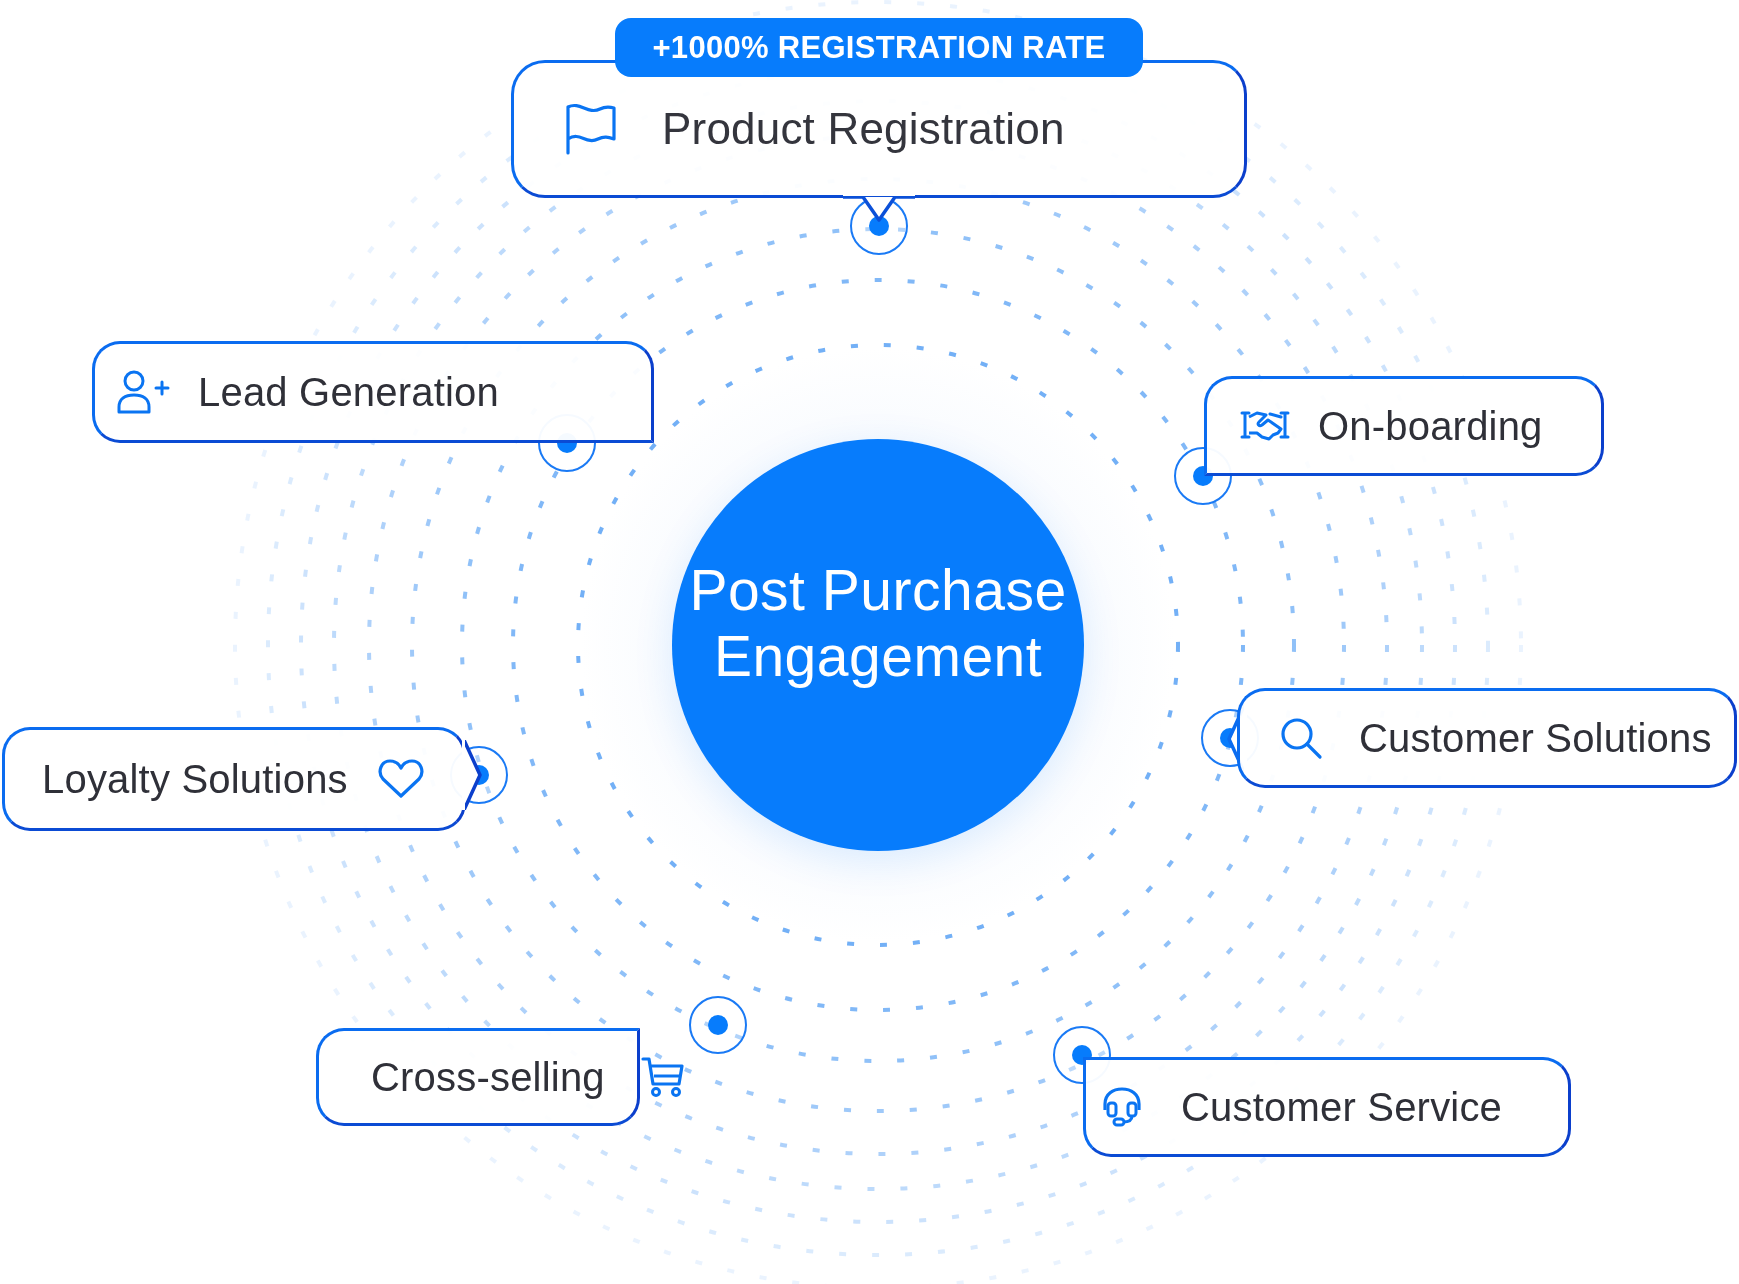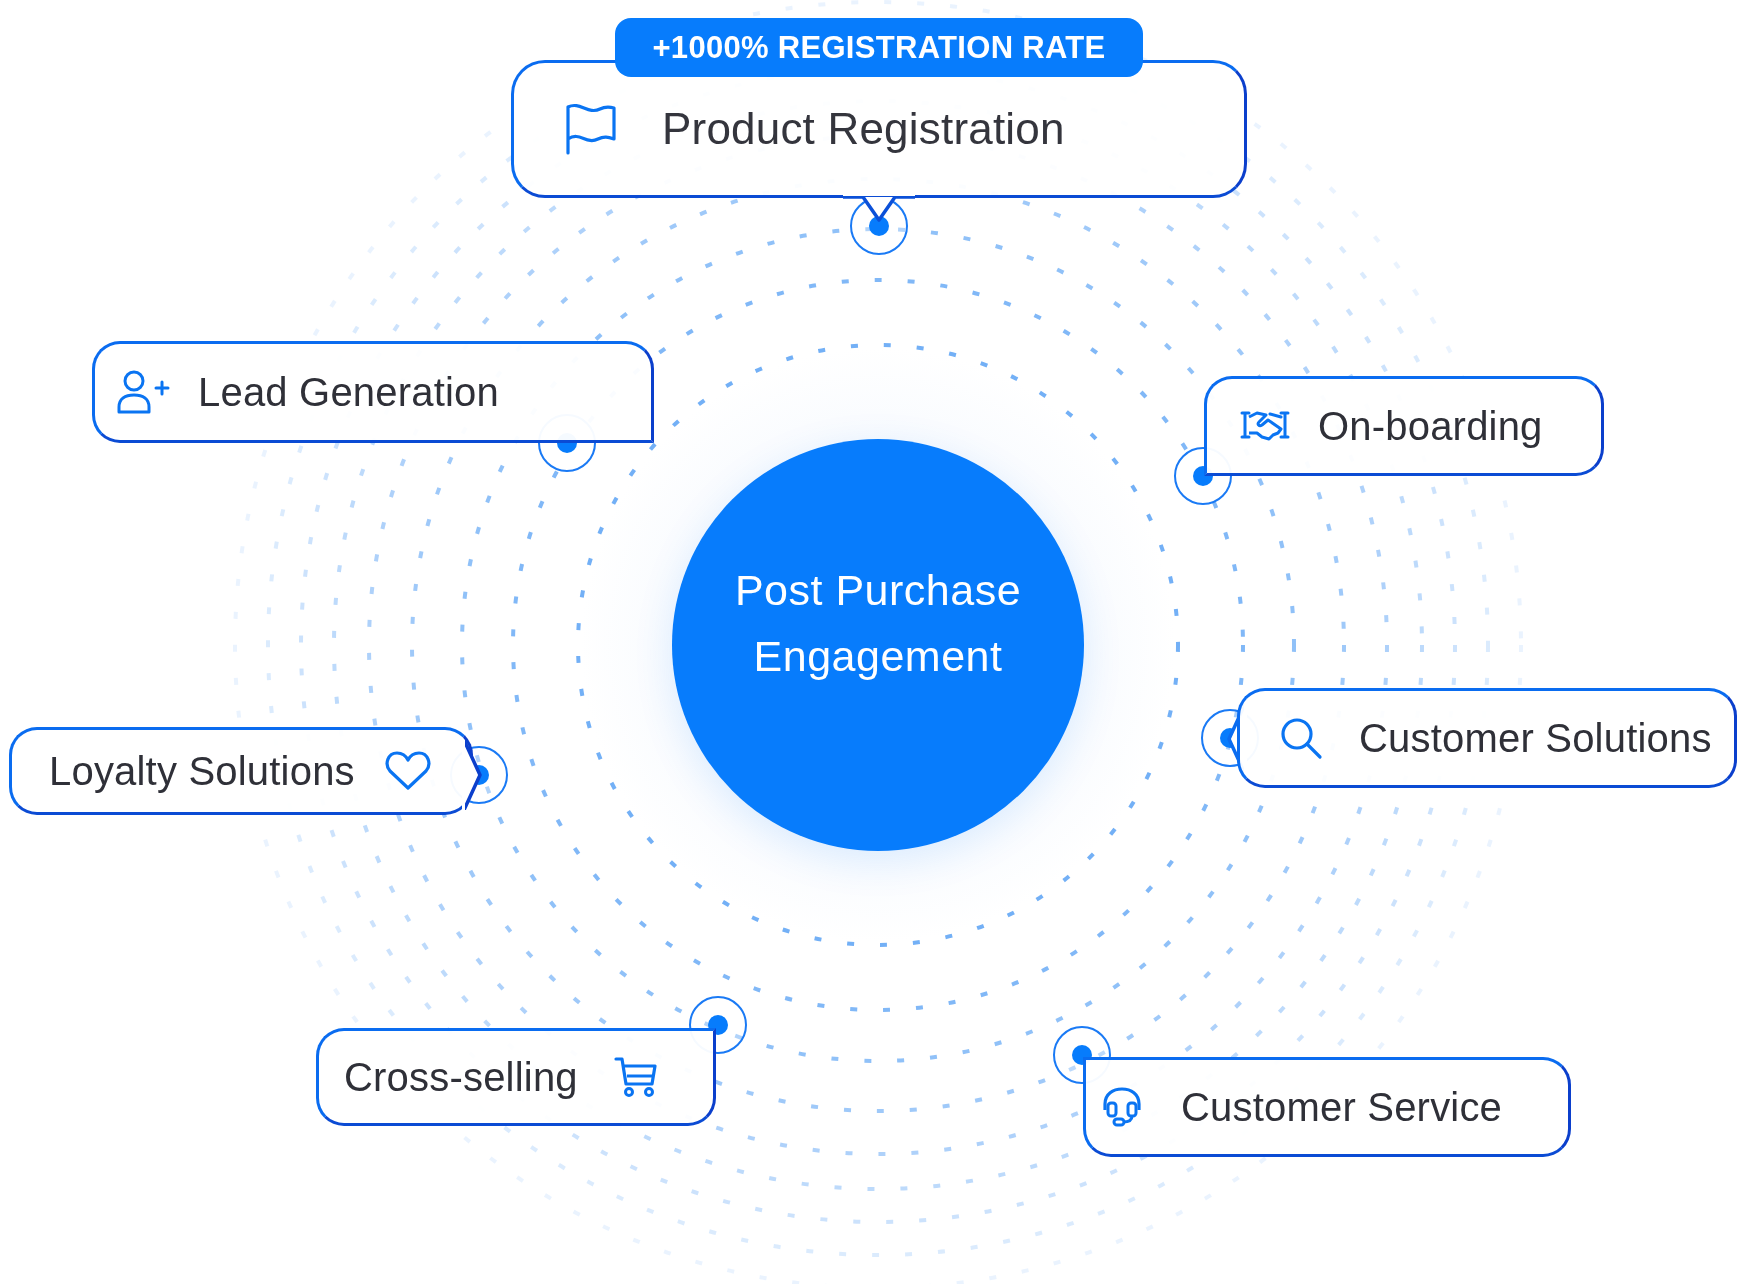--- a/index.html
+++ b/index.html
@@ -5,42 +5,42 @@
     html, body { margin: 0; padding: 0; background: #ffffff; }
     body { width: 1739px; height: 1284px; position: relative; overflow: hidden;
            font-family: "Liberation Sans", "DejaVu Sans", sans-serif; }
     #rings { position: absolute; left: 0; top: 0; width: 1739px; height: 1284px; }
     .glow { position: absolute; left: 578px; top: 345px; width: 600px; height: 600px;
             border-radius: 50%; background: radial-gradient(circle, rgba(210,228,250,0.55) 0%, rgba(235,243,253,0.4) 45%, rgba(255,255,255,0) 70%); }
     .hub { position: absolute; left: 672px; top: 439px; width: 412px; height: 412px;
            border-radius: 50%; background: #077cfc; color: #ffffff;
            display: flex; flex-direction: column; align-items: center; justify-content: center;
            box-shadow: 0 10px 40px rgba(7,124,252,0.12); }
-    .hub span { font-size: 43px; line-height: 66px; letter-spacing: 0.5px; }
+    .hub span { font-size: 57px; line-height: 66px; letter-spacing: 0.5px; }
     .hub .pad { height: 44px; }
 
     .node { position: absolute; box-sizing: border-box; background: rgba(255,255,255,0.96);
             border: 3px solid #0a6cf0; border-radius: 28px;
             border-right-color: #0b3fcc; border-bottom-color: #0b4bd4;
             display: flex; align-items: center; color: #2f3038; }
     .node .label { font-size: 40px; white-space: nowrap; letter-spacing: 0.2px; }
     .node .icon { display: inline-flex; align-items: center; justify-content: center; }
     .node svg { display: block; }
 
     .n-product { left: 511px; top: 60px; width: 736px; height: 138px; border-radius: 34px; padding-left: 48px; }
     .n-product .label { font-size: 44px; margin-left: 44px; color: #34353d; }
     .n-lead { left: 92px; top: 341px; width: 562px; height: 102px; padding-left: 21px; border-bottom-right-radius: 0; }
     .n-lead .label { margin-left: 28px; }
     .n-onboard { left: 1204px; top: 376px; width: 400px; height: 100px; padding-left: 33px; border-bottom-left-radius: 0; }
     .n-onboard .label { margin-left: 28px; }
     .n-insights { left: 1237px; top: 688px; width: 500px; height: 100px; padding-left: 39px; }
     .n-insights .label { margin-left: 36px; }
-    .n-loyalty { left: 9px; top: 727px; width: 464px; height: 88px; padding-left: 37px; }
+    .n-loyalty { left: 2px; top: 727px; width: 464px; height: 104px; padding-left: 37px; }
     .n-loyalty .label { margin-right: 30px; }
-    .n-cross { left: 316px; top: 1028px; width: 400px; height: 98px; padding-left: 25px; border-top-right-radius: 0; }
+    .n-cross { left: 316px; top: 1028px; width: 324px; height: 98px; padding-left: 52px; border-top-right-radius: 0; }
     .n-cross .label { margin-right: 36px; }
     .n-service { left: 1083px; top: 1057px; width: 488px; height: 100px; padding-left: 15px; border-top-left-radius: 0; }
     .n-service .label { margin-left: 38px; }
 
     .badge { position: absolute; left: 615px; top: 18px; width: 528px; height: 59px;
              background: #077cfc; color: #ffffff; border-radius: 16px;
              display: flex; align-items: center; justify-content: center;
              font-size: 31px; font-weight: bold; letter-spacing: 0.3px; }
 
     .conn { position: absolute; width: 58px; height: 58px; margin-left: -29px; margin-top: -29px;

